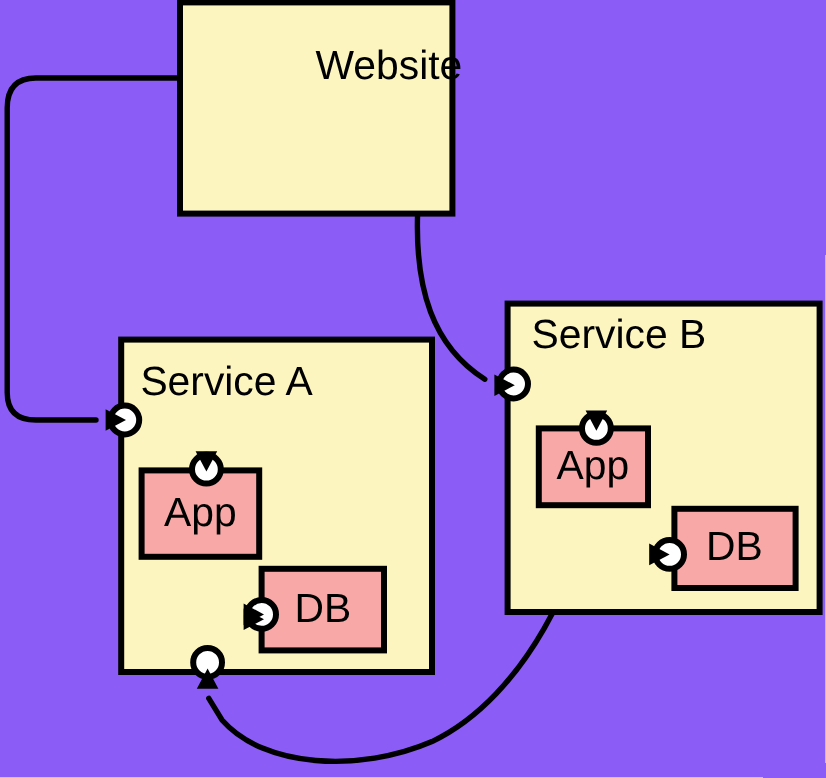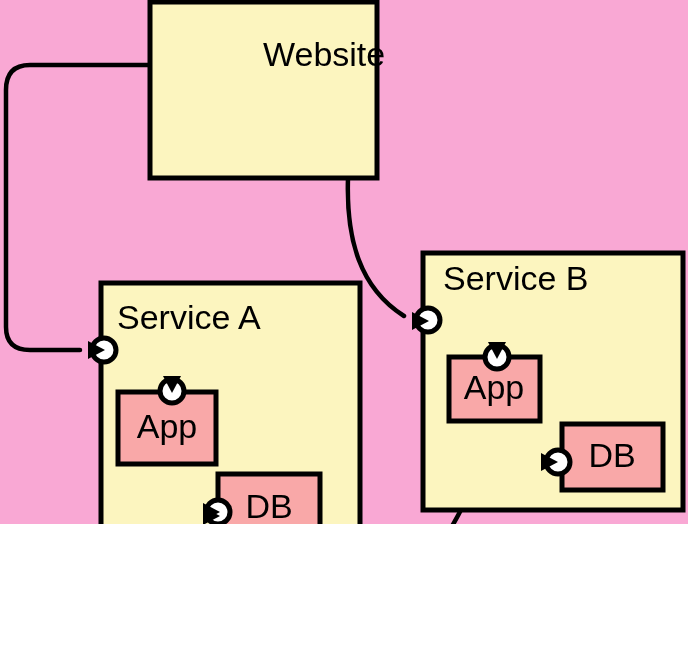--- a/index.html
+++ b/index.html
@@ -3,22 +3,22 @@
 <meta charset="utf-8">
 <style>
   html, body {
     margin: 0;
     padding: 0;
     background: #ffffff;
   }
   #diagram-root {
     position: relative;
     width: 688px;
-    height: 524px;
-    background: #f9a8d4;
+    height: 648px;
+    background: #8b5cf6;
     font-family: "Liberation Sans", sans-serif;
     overflow: hidden;
   }
   svg.diagram-canvas {
     position: absolute;
     top: 0;
     left: 0;
     width: 688px;
     height: 648px;
   }

